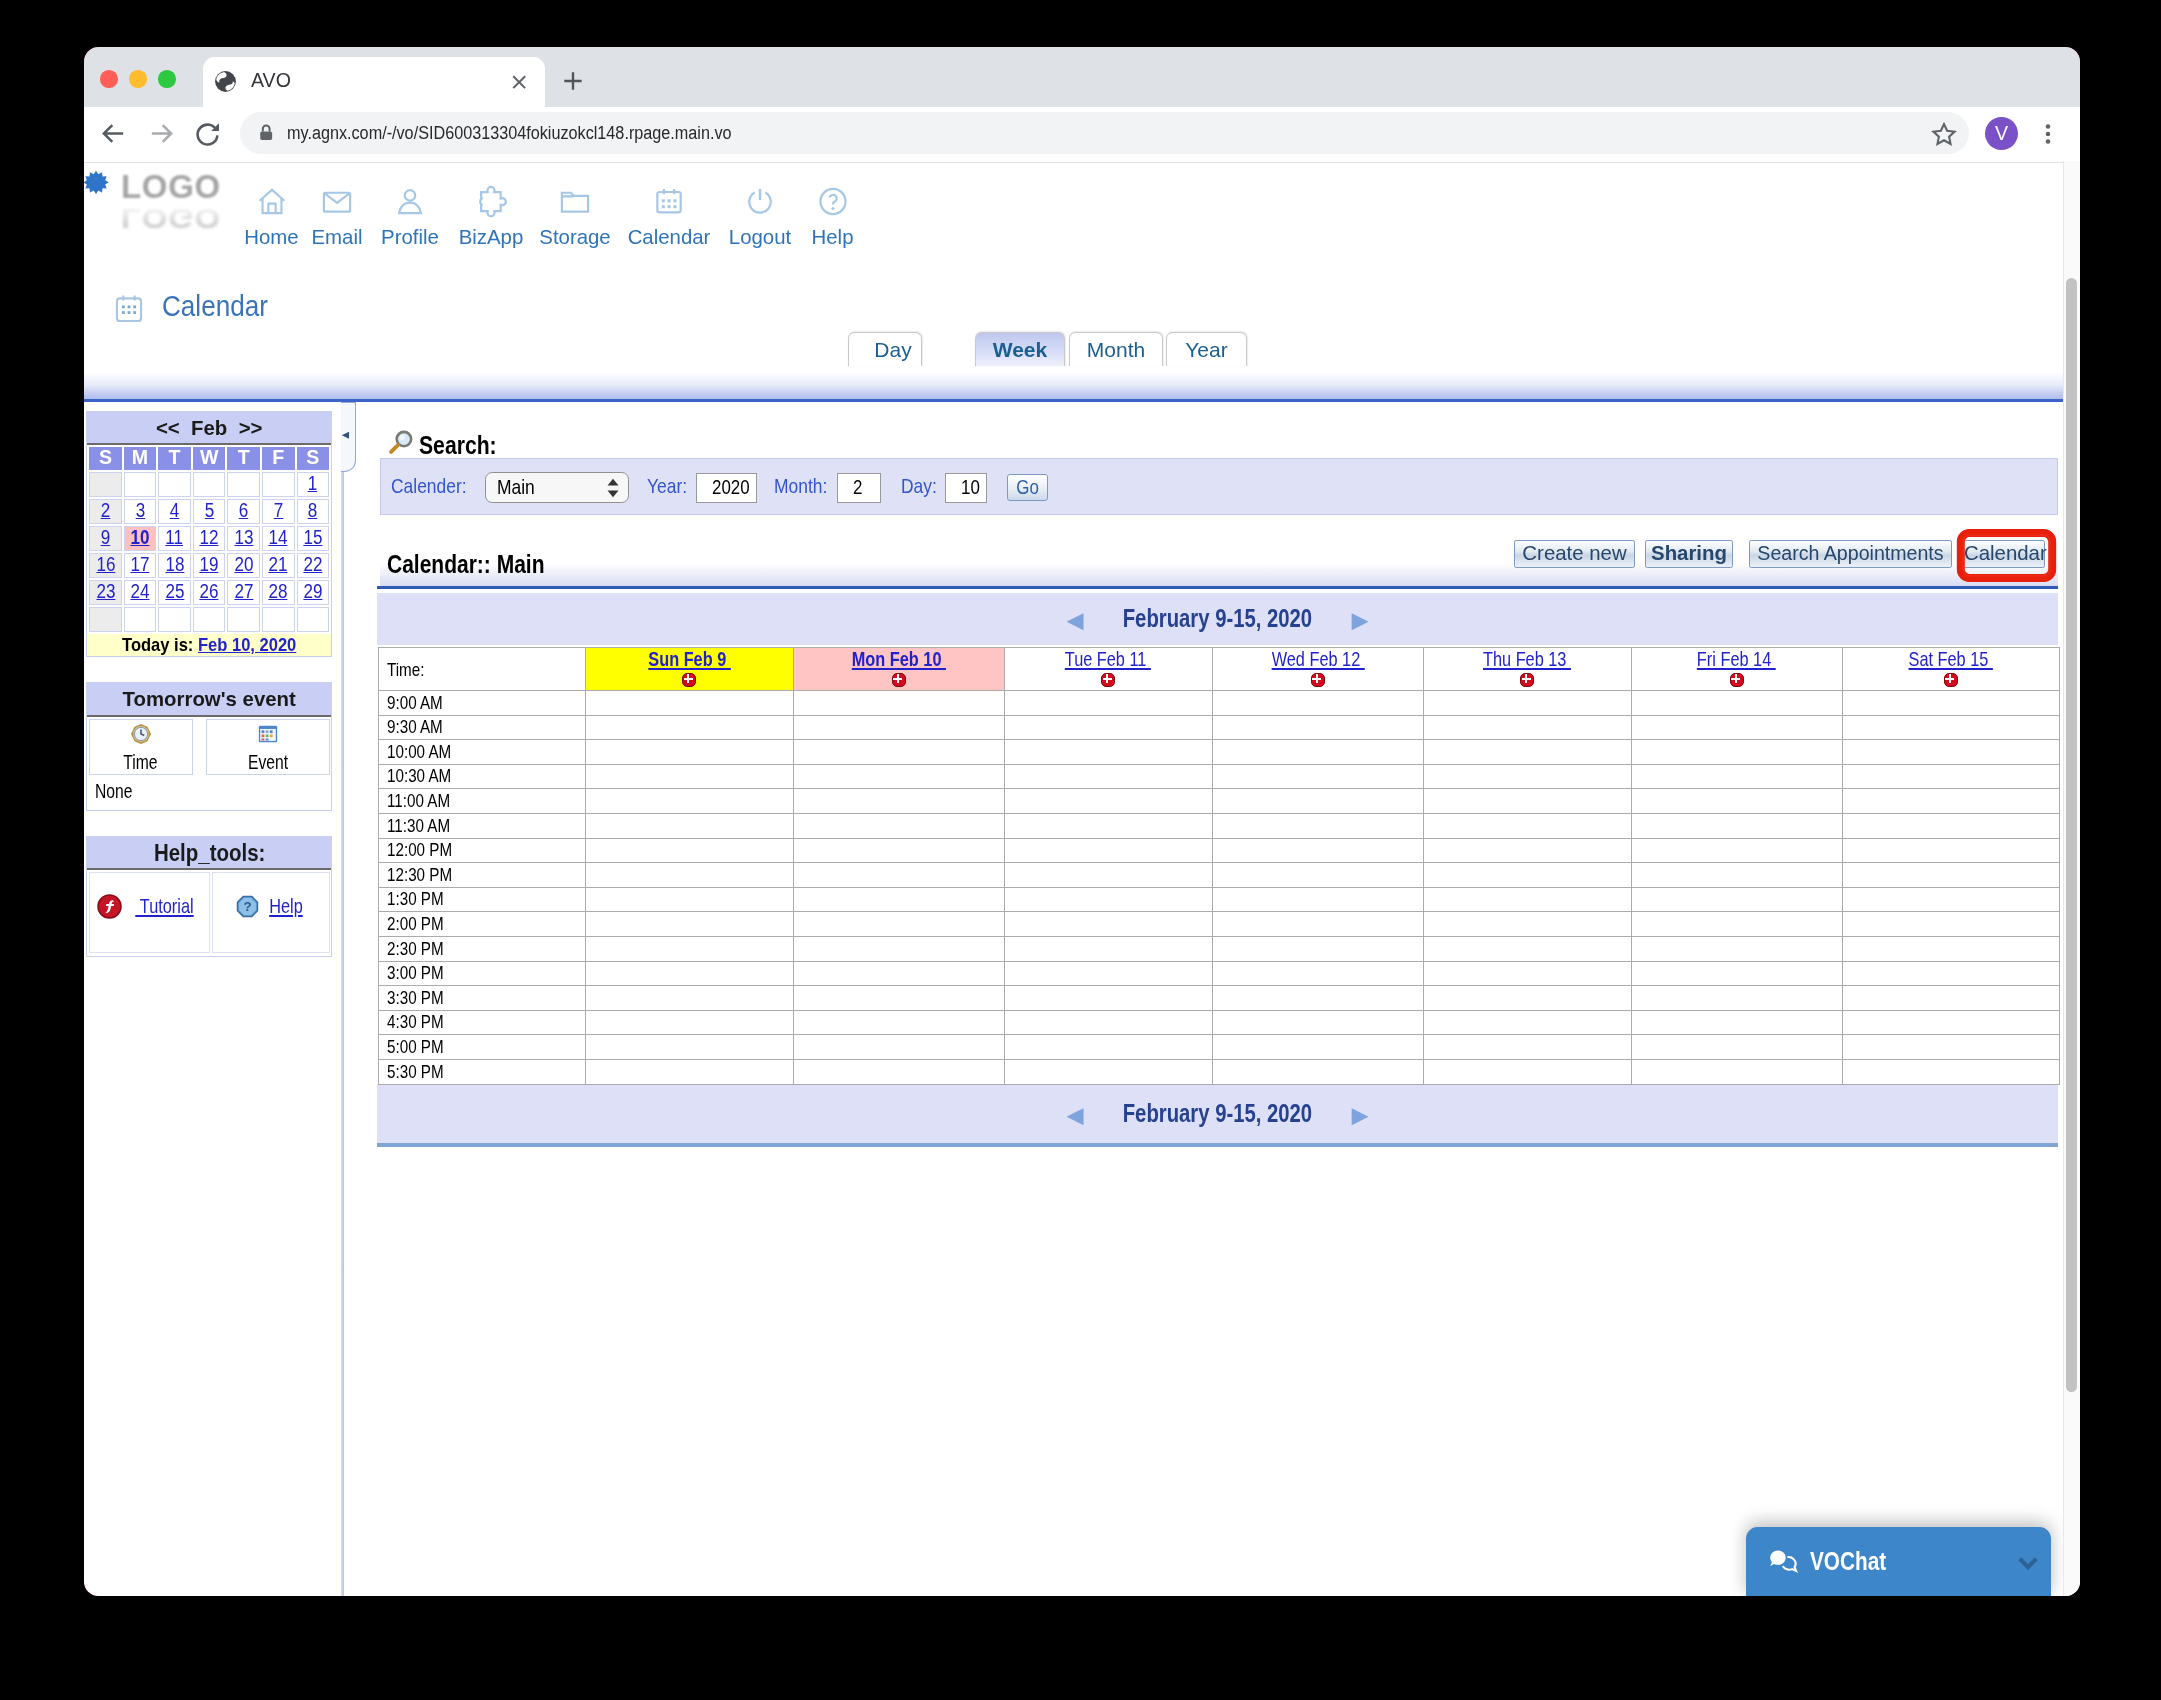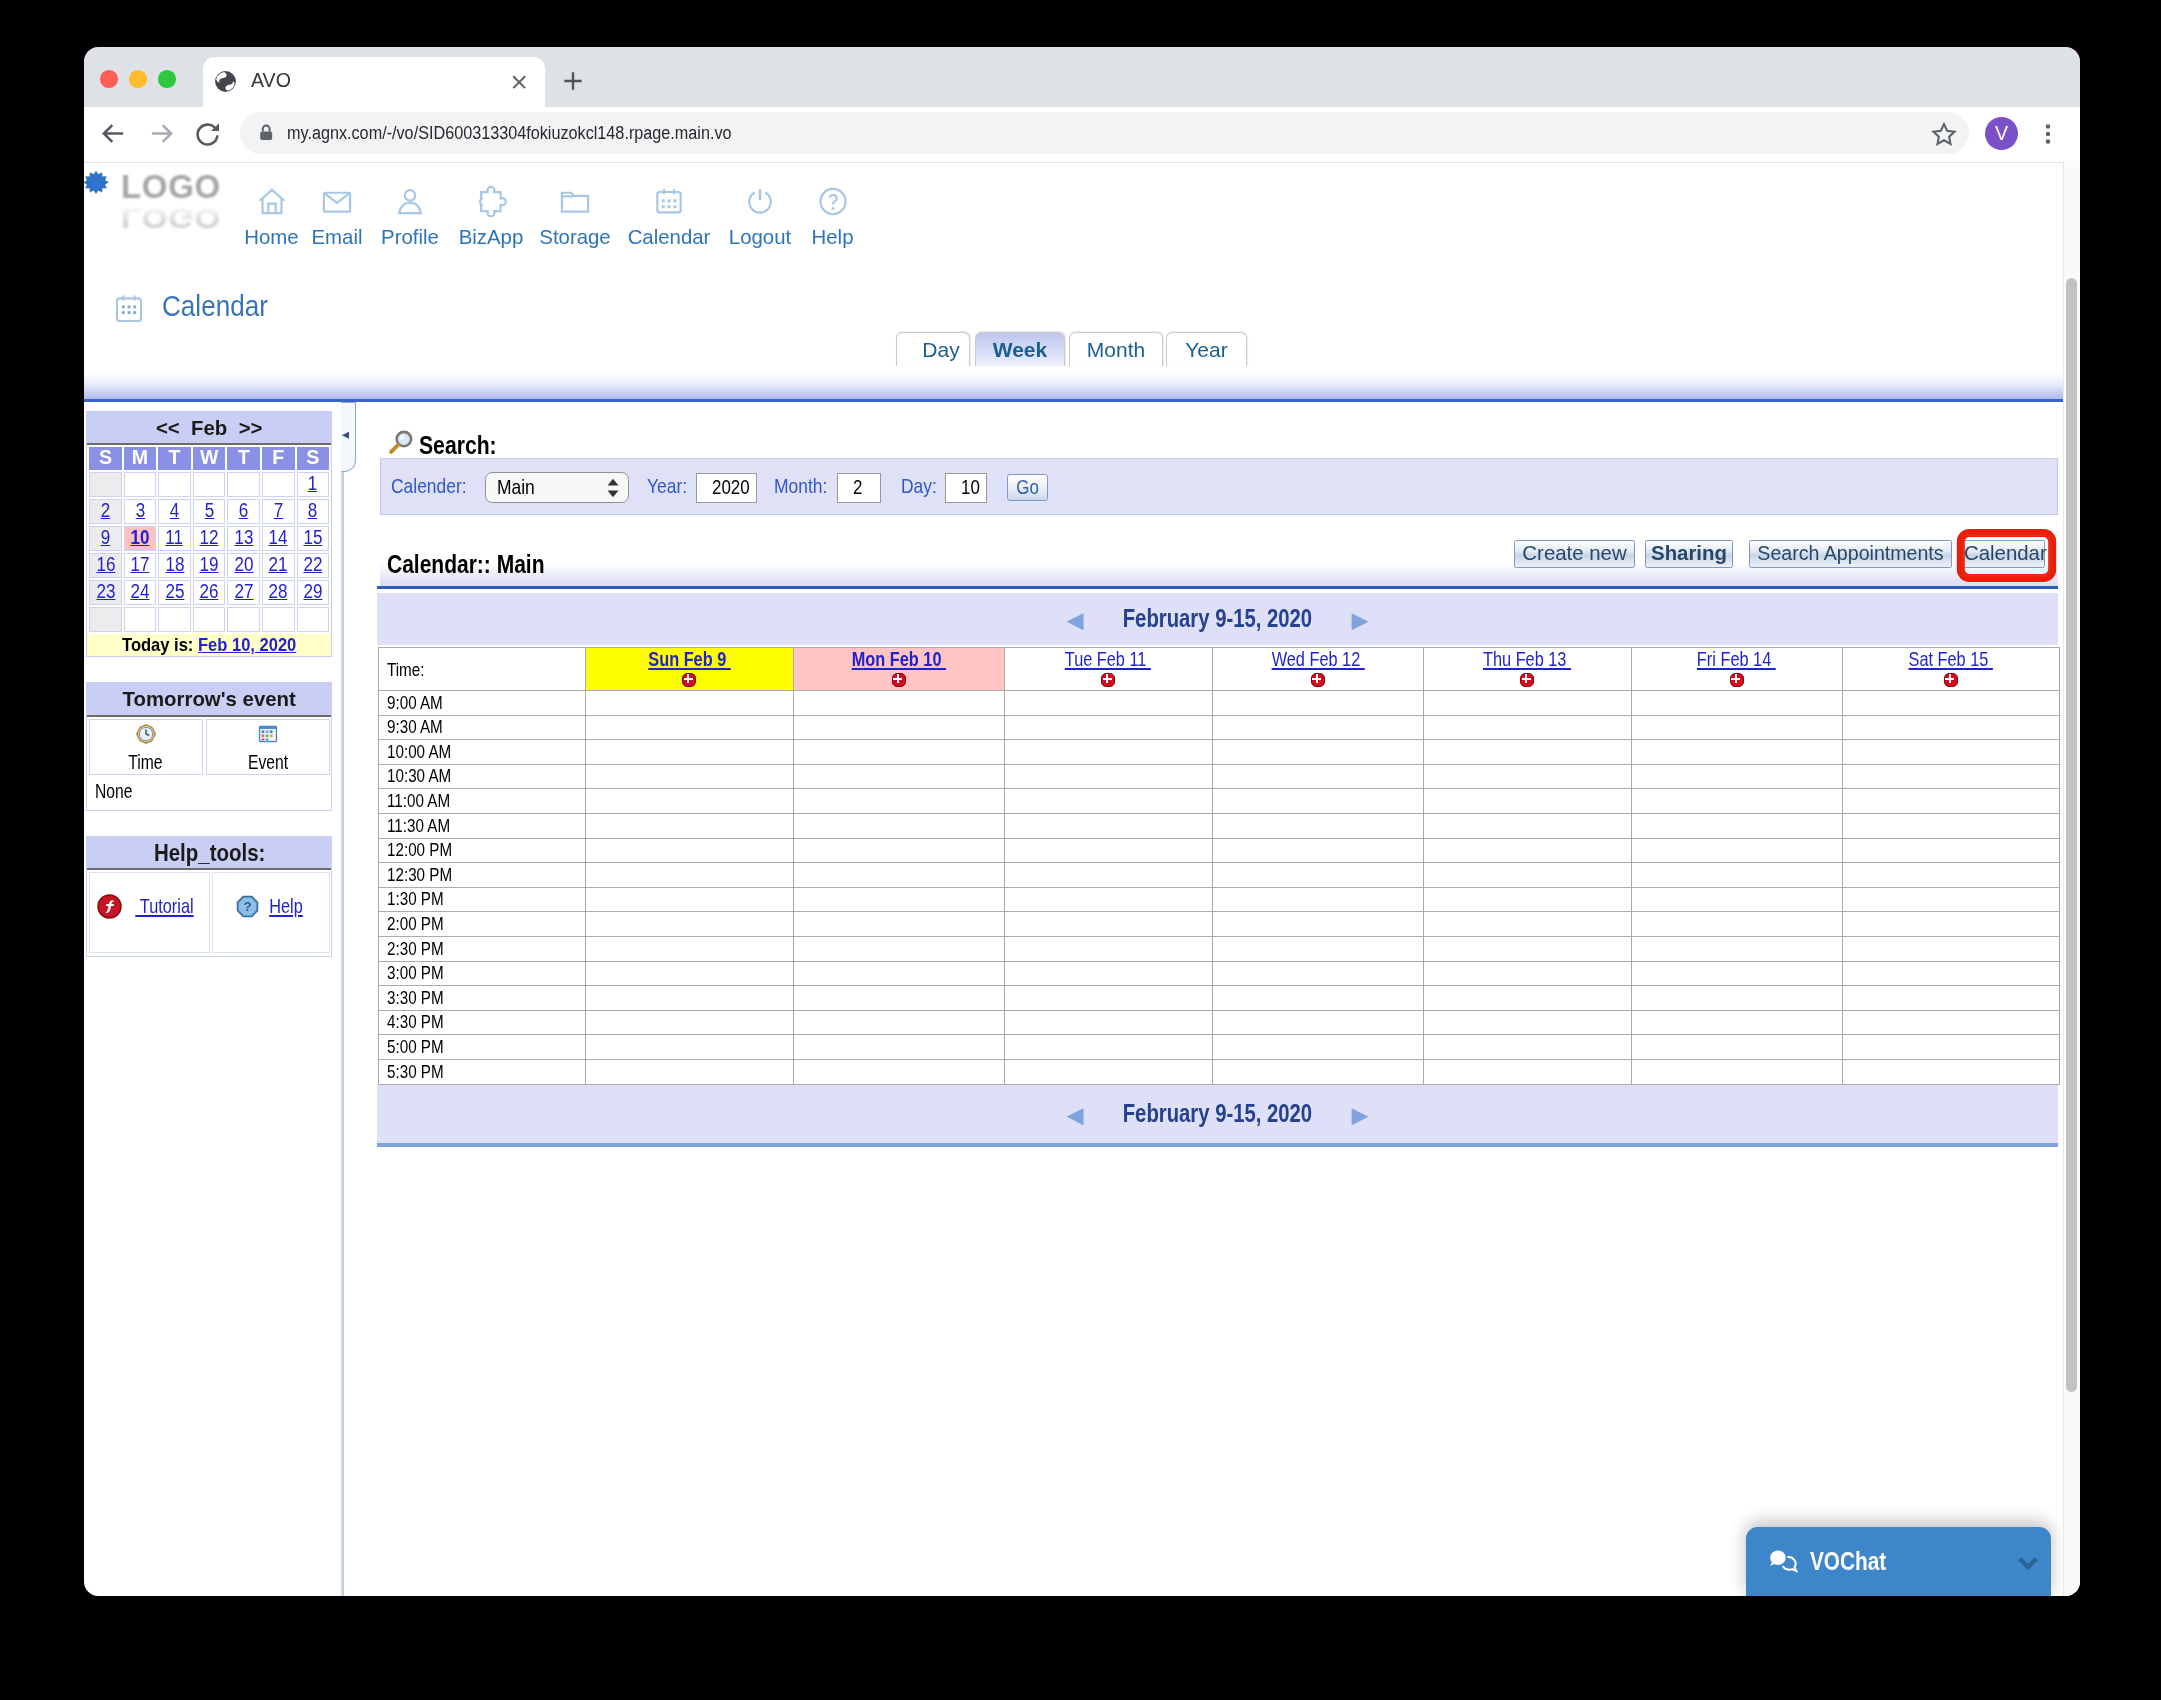--- a/index.html
+++ b/index.html
@@ -218,21 +218,21 @@
       <g fill="#7FA8CE">
           <rect x="7" y="9.5" width="2" height="2"></rect>
           <rect x="11" y="9.5" width="2" height="2"></rect>
           <rect x="15" y="9.5" width="2" height="2"></rect>
           <rect x="7" y="13.5" width="2" height="2"></rect>
           <rect x="11" y="13.5" width="2" height="2"></rect>
           <rect x="15" y="13.5" width="2" height="2"></rect>
         </g>
     </svg>
     <div id="ptitle"><span class="nx n90 ol">Calendar</span></div>
-    <div class="vtab" style="left:812px;width:74px;padding-left:16px;">Day</div>
+    <div class="vtab" style="left:764px;width:74px;padding-left:16px;">Day</div>
     <div class="vtab" style="left:891px;width:90px;font-weight:bold;background:linear-gradient(180deg,#BEC7EE 0%,#D9DFF8 60%,#EEF1FC 100%);">Week</div>
     <div class="vtab" style="left:985px;width:94px;">Month</div>
     <div class="vtab" style="left:1082px;width:81px;">Year</div>
     <div id="band"></div>
     <div id="sep"></div>
     <div id="flap"></div>
 
     <div class="panel" id="minical">
       <div class="phead">&lt;&lt;&nbsp; Feb &nbsp;&gt;&gt;</div>
       <table id="mctab">
@@ -300,21 +300,21 @@
               <td></td>
               <td></td>
             </tr>
       </tbody>
         </table>
       <div id="today"><span class="nx n87">Today is: <a href="#" style="color:#2222CC">Feb 10, 2020</a></span></div>
     </div>
     <div class="panel" id="tmr">
       <div class="phead">Tomorrow's event</div>
       <div style="position:relative;height:59px;">
-        <div class="icell" style="left:1.5px;top:1.5px;width:114px;">
+        <div class="icell" style="left:1.5px;top:1.5px;width:104px;">
           <svg width="22" height="22" viewBox="0 0 24 24" style="margin-top:3.6px;">
             <polygon points="12,1 19,4 23,12 19,20 12,23 5,20 1,12 5,4" fill="#B8913F"></polygon>
             <circle cx="12" cy="12" r="8.6" fill="#D9C79A"></circle>
             <circle cx="12" cy="12" r="7.2" fill="#E8F0FA" stroke="#7A90B8" stroke-width="1"></circle>
             <path d="M12 7 V12 L15.5 13.5" stroke="#55606E" stroke-width="1.8" fill="none"></path>
           </svg>
           <div style="font-size:19.6px;margin-top:0.7px;"><span class="nx">Time</span></div>
         </div>
         <div class="icell" style="left:119px;top:1.5px;width:124px;">
           <svg width="22" height="22" viewBox="0 0 24 24" style="margin-top:3.6px;">

